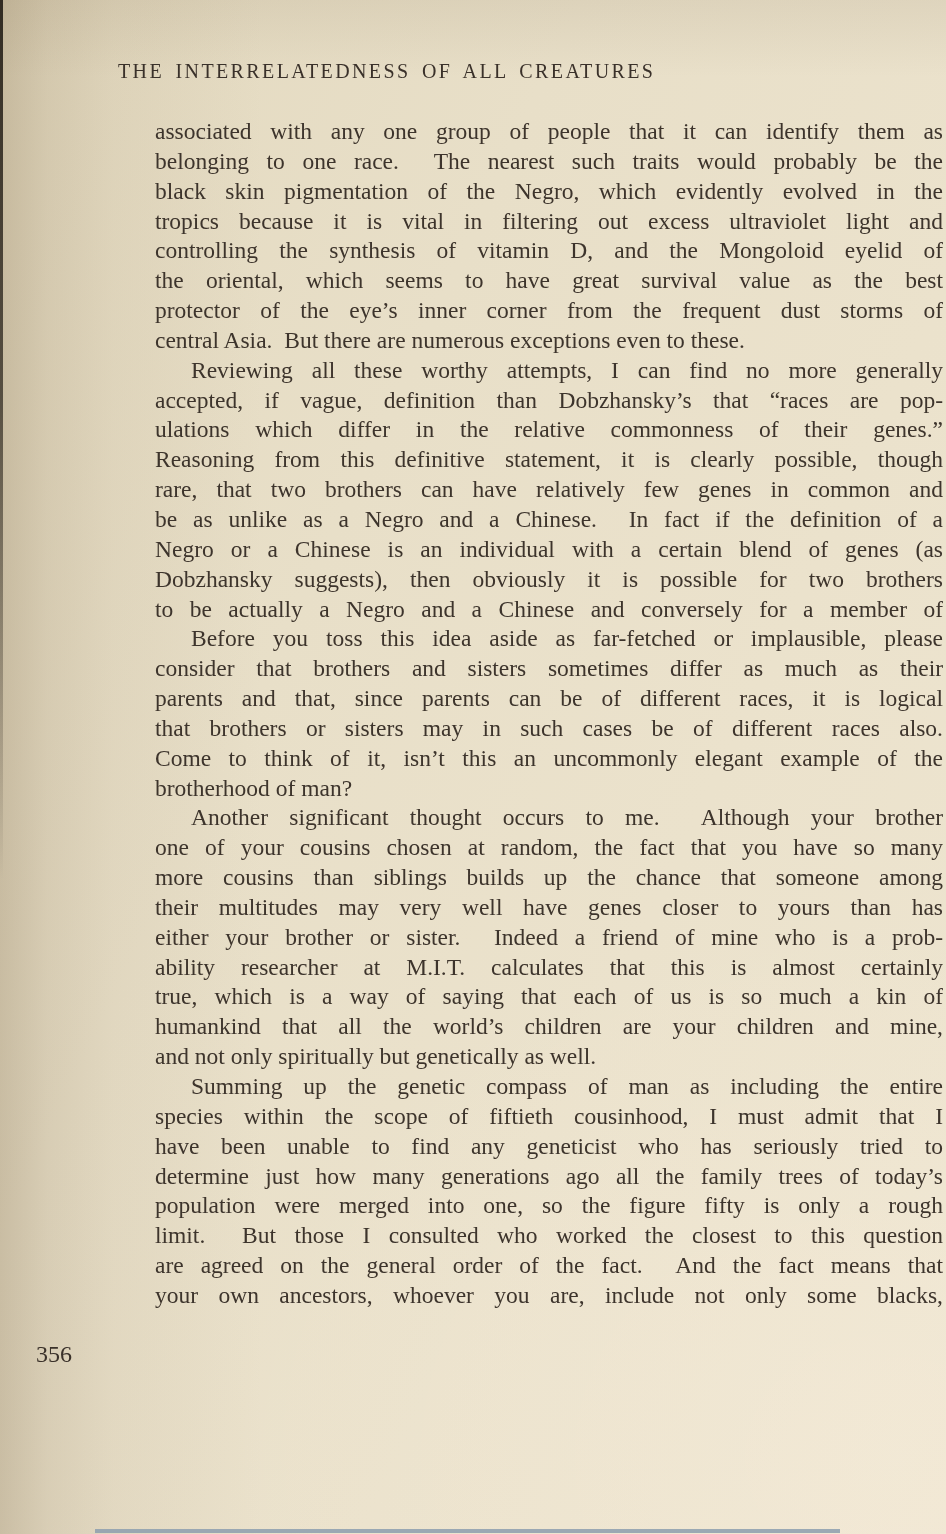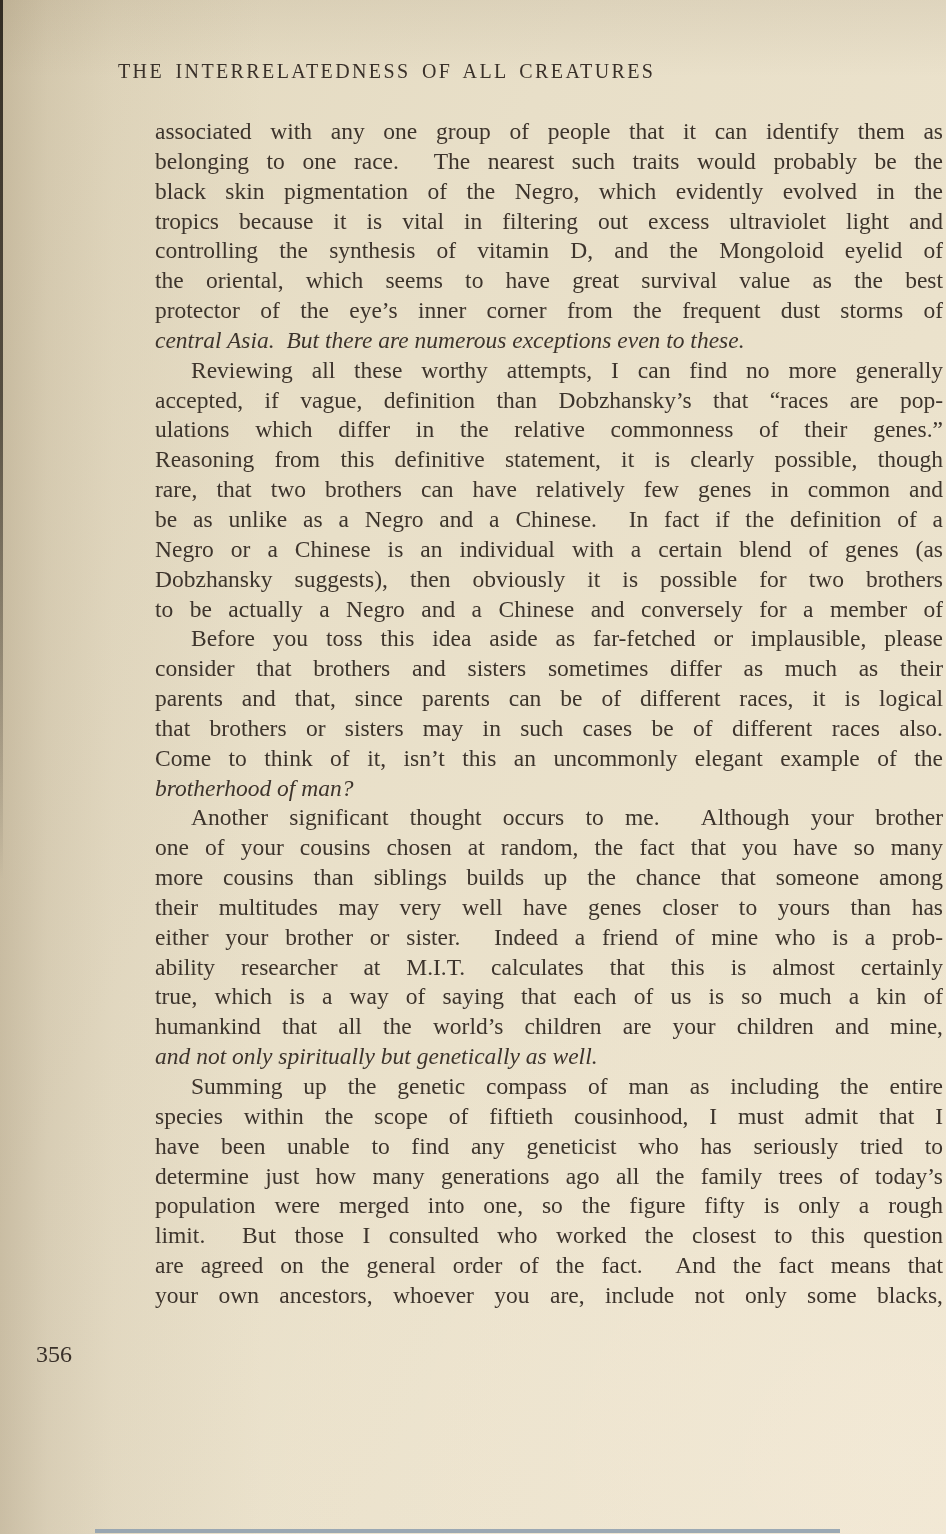--- a/index.html
+++ b/index.html
@@ -52,21 +52,21 @@
     margin-left: 37px;
   }
   .line {
     height: 29.85px;
     line-height: 29.85px;
     text-align: justify;
     text-align-last: justify;
     white-space: pre-wrap;
     overflow: hidden;
   }
-  .line.end { text-align-last: left; font-style: italic; }
+  .line.end { text-align-last: left; }
   .line.indent { text-indent: 36px; }
   .page-number {
     position: absolute;
     left: 36px;
     top: 1340px;
     height: 29.85px;
     line-height: 29.85px;
     font-size: 24px;
     color: #3a312a;
   }

